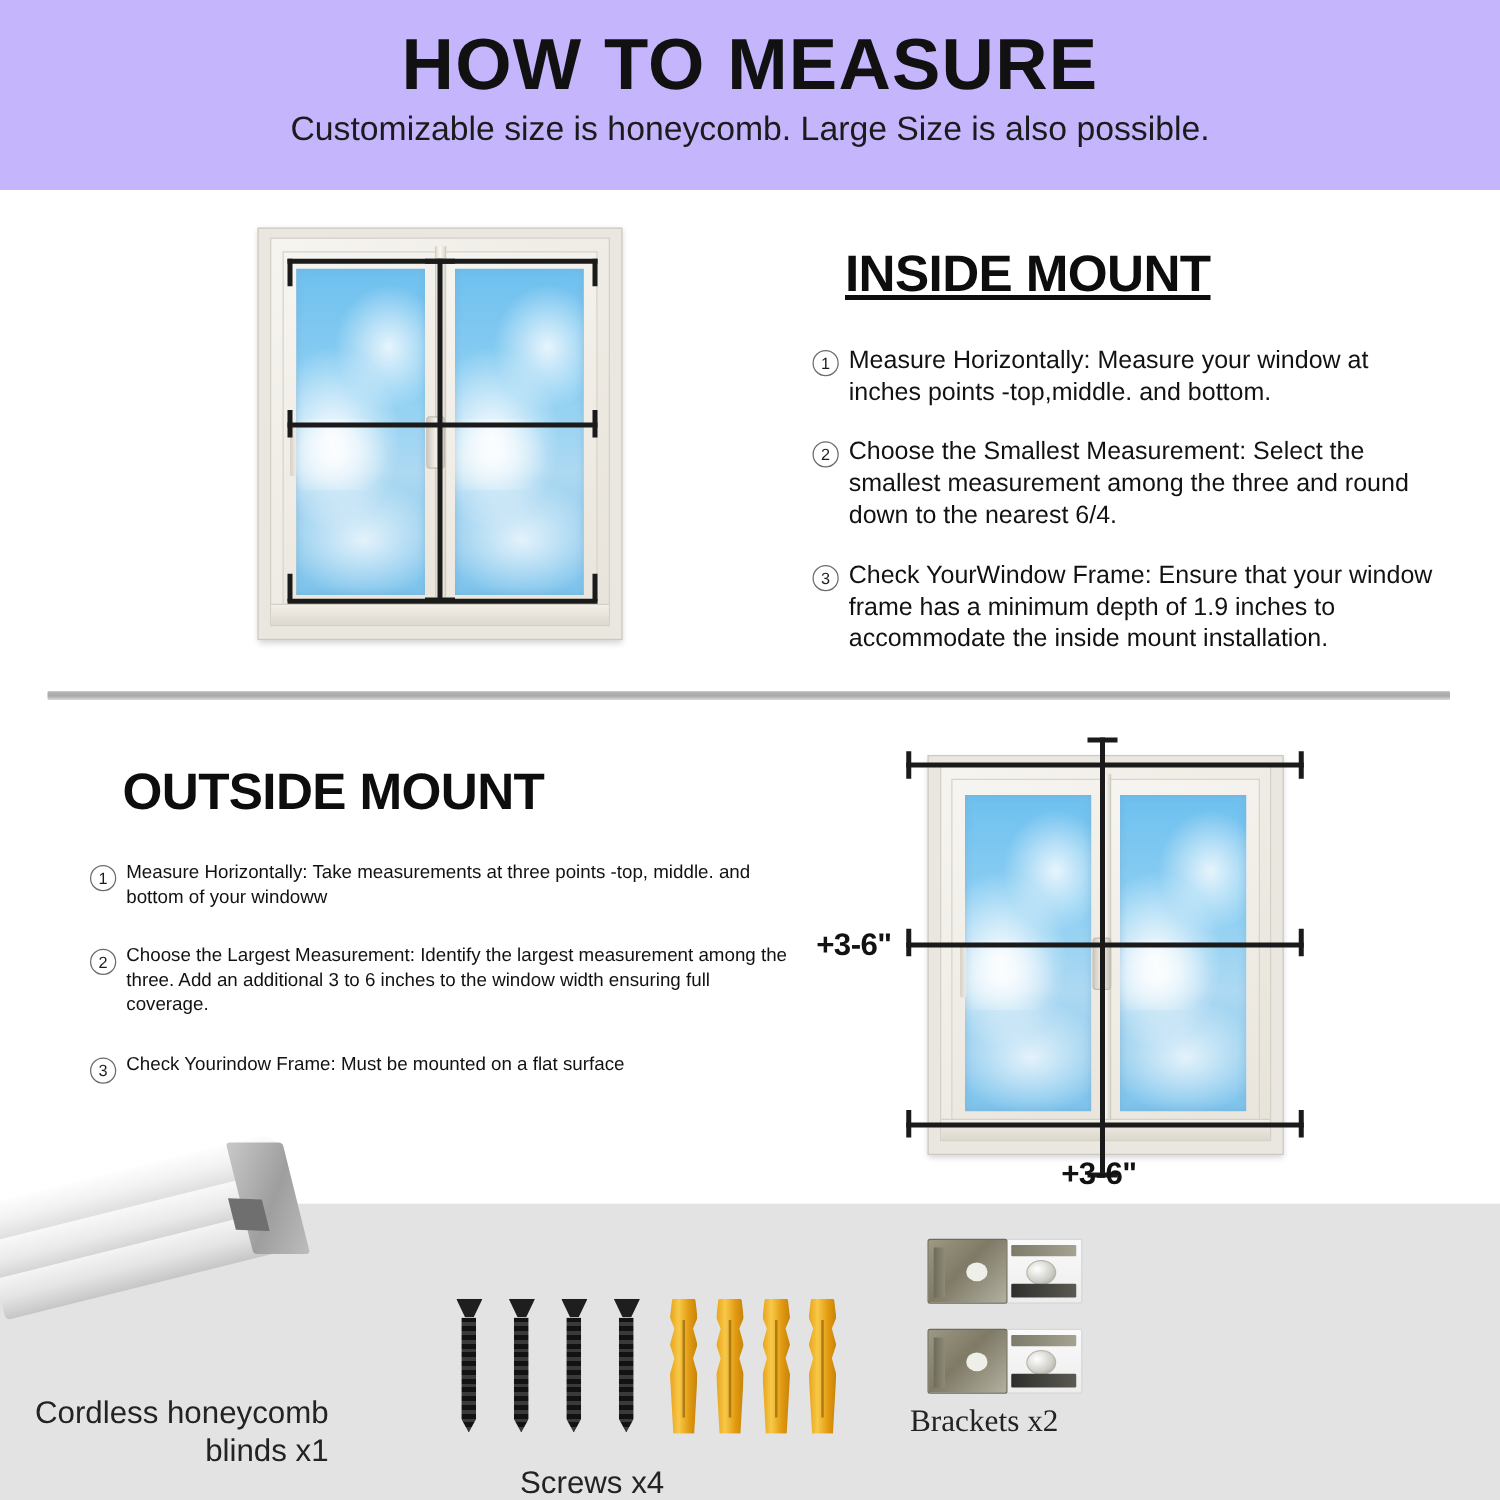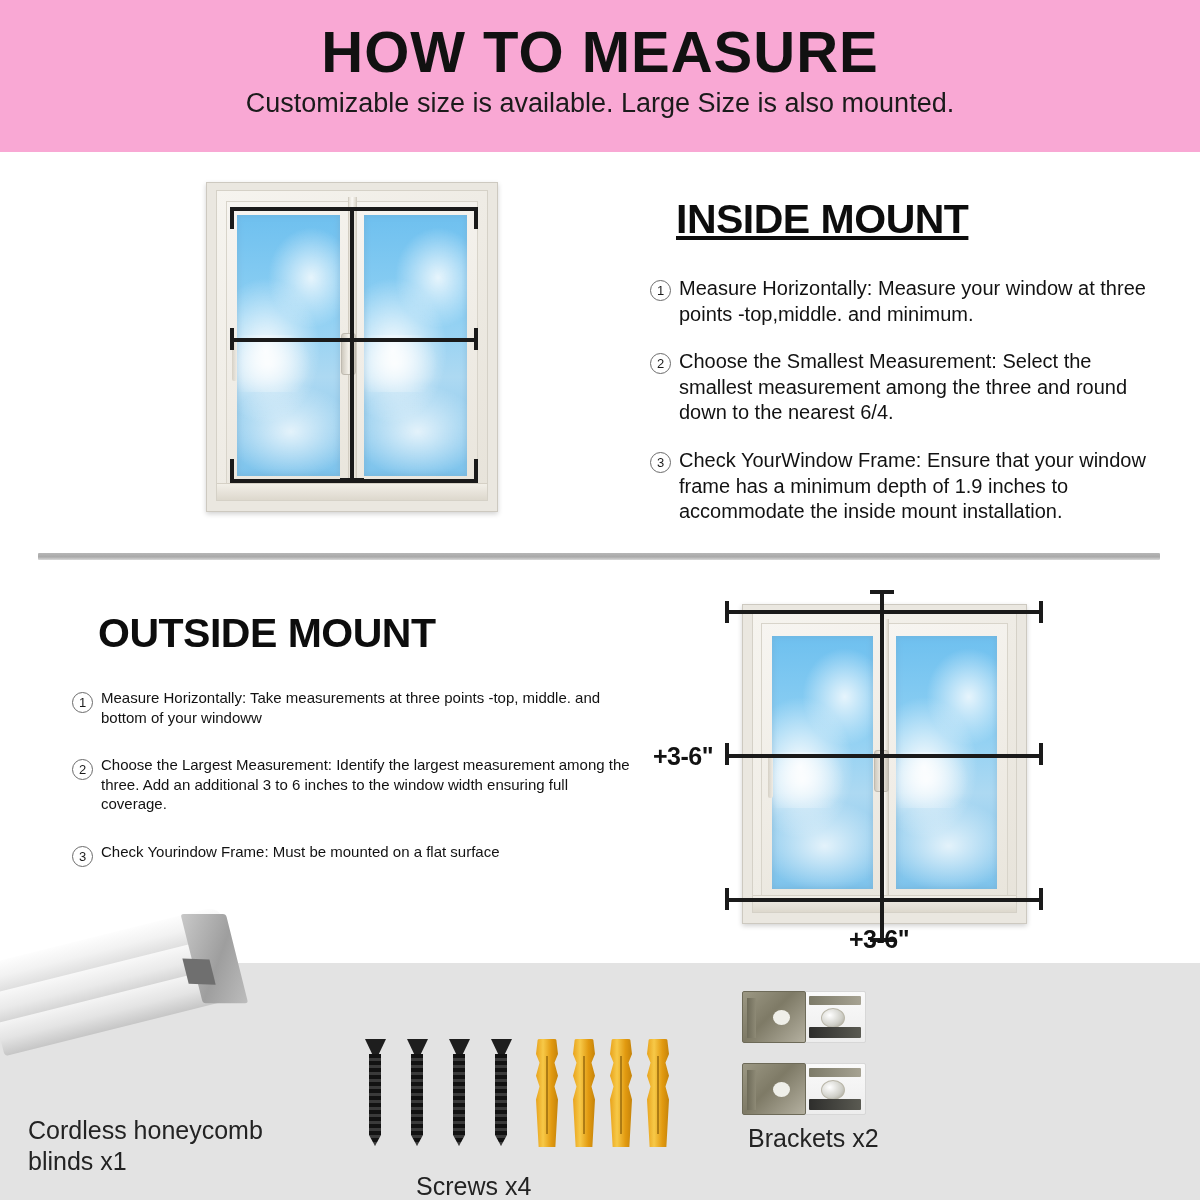--- a/index.html
+++ b/index.html
@@ -20,21 +20,21 @@
     height: 1200px;
     background: #ffffff;
   }
 
   
   .header {
     position: absolute;
     left: 0; top: 0;
     width: 1200px;
     height: 152px;
-    background: #f9a8d4;
+    background: #c4b5fd;
     text-align: center;
     box-sizing: border-box;
   }
   .header-title {
     font-size: 58px;
     font-weight: 700;
     letter-spacing: 1px;
     color: #111111;
     margin: 0;
     padding-top: 22px;
@@ -296,21 +296,21 @@
   }
   .blind-notch {
     position: absolute;
     left: 196px;
     top: 46px;
     width: 26px;
     height: 26px;
     background: #6f6f6f;
     transform: skewY(16deg);
   }
-  #label-blinds { left: 28px; top: 152px; }
+  #label-blinds { left: 28px; top: 152px; text-align: right; }
 
   
   #part-screws { left: 330px; width: 330px; margin-top: 48px; }
   .screw {
     position: absolute;
     top: 28px;
     width: 15px;
   }
   .screw-head {
     width: 21px; height: 15px;
@@ -399,21 +399,21 @@
   }
   .bracket .bk-knob {
     position: absolute;
     left: 16px; top: 16px;
     width: 24px; height: 20px;
     background: radial-gradient(ellipse at 35% 35%, #ffffff 0%, #cfcfc8 60%, #9d9a8e 100%);
     border-radius: 50%;
     border: 1px solid #b9b6a8;
     box-sizing: border-box;
   }
-  #label-brackets { left: 88px; top: 160px; }
+  #label-brackets { left: 68px; top: 160px; font-family: Liberation Serif, serif; }
 
   
   #part-handle { left: 950px; width: 250px; }
   .handle-art {
     position: absolute;
     left: 52px; top: 22px;
     width: 110px; height: 108px;
   }
   .handle-plate {
     position: absolute;
@@ -445,21 +445,21 @@
   }
   #label-handle { left: 50px; top: 160px; }
 </style>
 </head>
 <body>
 
 <div class="page">
 
   <div class="header">
     <h1 class="header-title">HOW TO MEASURE</h1>
-    <p class="header-sub">Customizable size is available. Large Size is also mounted.</p>
+    <p class="header-sub">Customizable size is honeycomb. Large Size is also possible.</p>
   </div>
 
   <div class="window" id="inside-window">
     <div class="win-outerframe">
       <div class="sash left">
         <div class="glass"></div>
       </div>
       <div class="sash right">
         <div class="glass"></div>
       </div>
@@ -487,21 +487,21 @@
     <div class="dimline-v" style="left:144px; top:25px; height:275px;"></div>
     <div class="cap-h" style="left:134px; top:25px;"></div>
     <div class="cap-h" style="left:134px; top:296px;"></div>
   </div>
 
   <h2 class="section-heading" id="inside-heading">INSIDE MOUNT</h2>
 
   <ul class="steps" id="inside-steps">
     <li class="step">
       <span class="step-num">1</span>
-      <span class="step-text">Measure Horizontally: Measure your window at three points -top,middle. and minimum.</span>
+      <span class="step-text">Measure Horizontally: Measure your window at inches points -top,middle. and bottom.</span>
     </li>
     <li class="step">
       <span class="step-num">2</span>
       <span class="step-text">Choose the Smallest Measurement: Select the smallest measurement among the three and round down to the nearest 6/4.</span>
     </li>
     <li class="step">
       <span class="step-num">3</span>
       <span class="step-text">Check YourWindow Frame: Ensure that your window frame has a minimum depth of 1.9 inches to accommodate the inside mount installation.</span>
     </li>
   </ul>

